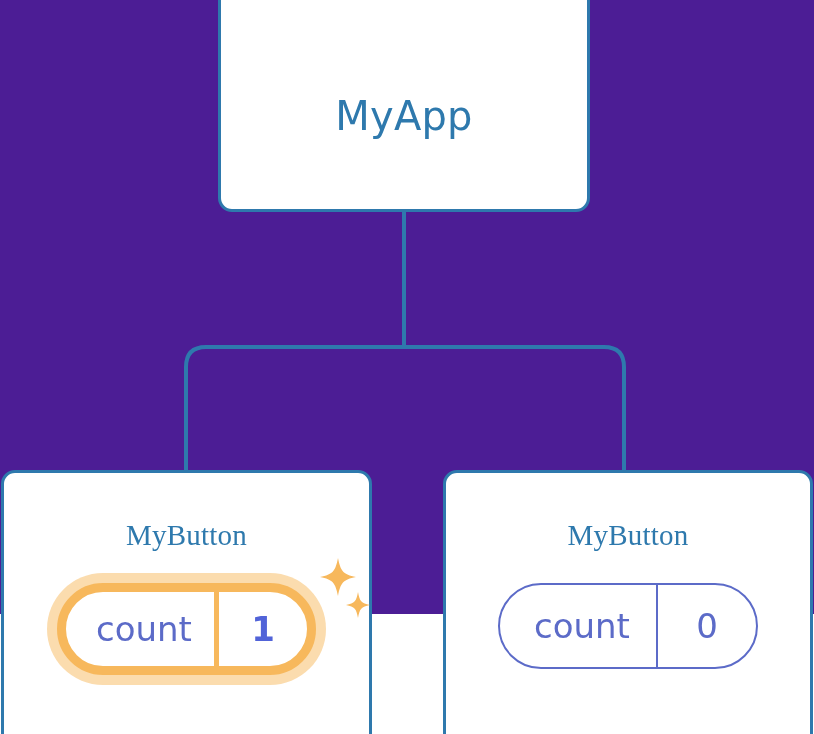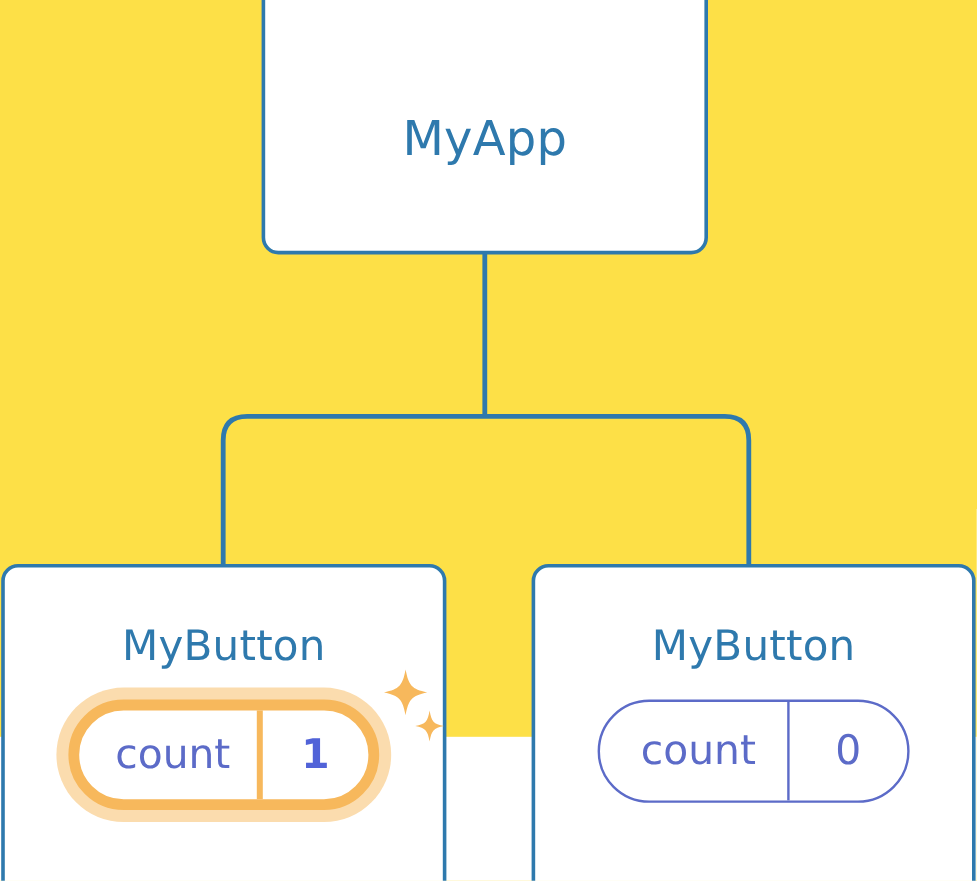--- a/index.html
+++ b/index.html
@@ -10,21 +10,21 @@
     width: 814px;
     height: 734px;
     overflow: hidden;
     font-family: "DejaVu Sans", "Liberation Sans", sans-serif;
   }
 
   #stage {
     position: relative;
     width: 814px;
     height: 614px;
-    background: #fde047;
+    background: #4c1d95;
   }
 
   
   #connectors {
     position: absolute;
     left: 0;
     top: 0;
     width: 814px;
     height: 734px;
   }
@@ -72,21 +72,22 @@
   }
 
   .card-root .card-title {
     top: 124px;
     font-size: 40px;
   }
 
   .card-leaf-left .card-title,
   .card-leaf-right .card-title {
     top: 46px;
-    font-size: 35px;
+    font-size: 29px;
+    font-family: Liberation Serif, serif;
   }
 
   
   .pill-wrap {
     position: absolute;
     display: flex;
     align-items: center;
     justify-content: center;
     text-align: right;
   }

